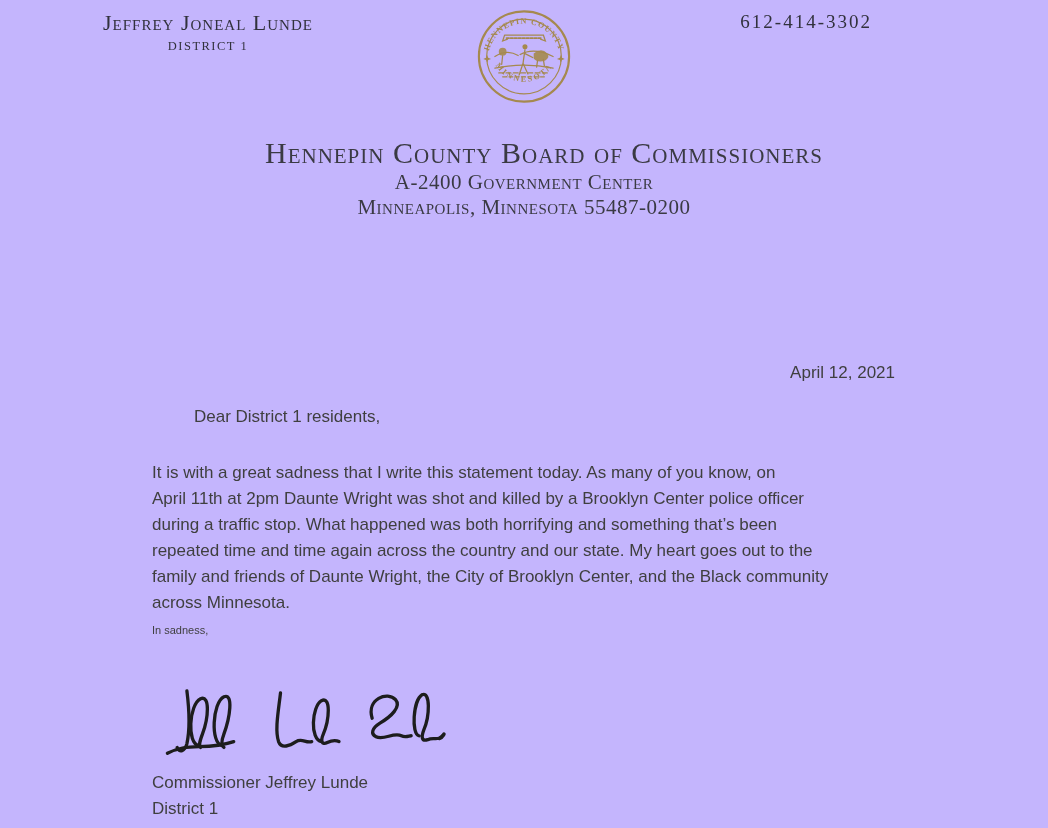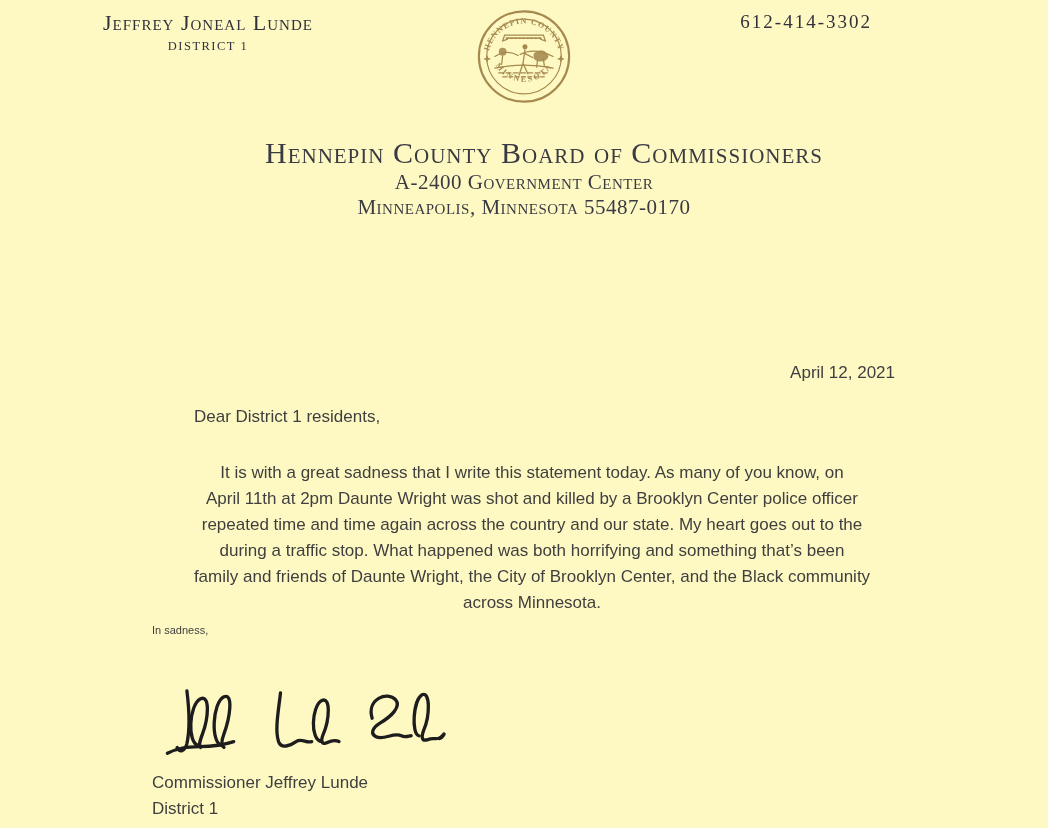--- a/index.html
+++ b/index.html
@@ -8,21 +8,21 @@
     --heading-ink: #3a3a43;
     --body-ink: #3f3f3f;
     --signature-ink: #1d1d1d;
   }
   * { margin: 0; padding: 0; box-sizing: border-box; }
   html, body { background: #ffffff; }
   .page {
     position: relative;
     width: 1048px;
     height: 828px;
-    background: #fef9c3;
+    background: #c4b5fd;
     font-family: "Liberation Sans", sans-serif;
     overflow: hidden;
   }
   
   .lh-name-block {
     position: absolute;
     left: 103px;
     top: 10px;
     text-align: center;
     color: var(--letterhead-ink);
@@ -97,21 +97,20 @@
     margin-left: 42px;
   }
   .para {
     position: absolute;
     left: 152px;
     top: 460px;
     width: 760px;
     font-size: 17px;
     line-height: 26px;
     color: var(--body-ink);
-    text-align: center;
   }
   .pline { display: block; white-space: nowrap; }
   .closing {
     position: absolute;
     left: 152px;
     top: 624px;
     font-size: 11px;
     color: var(--body-ink);
   }
   .signature {
@@ -200,32 +199,32 @@
         <path d="M28,71 L72,71" stroke-dasharray="4 2.5"></path>
       </g>
     </svg>
   </div>
 
   <div class="lh-phone">612-414-3302</div>
 
   <div class="org-block">
     <div class="org-name">Hennepin County Board of Commissioners</div>
     <div class="org-addr">A-2400 Government Center</div>
-    <div class="org-addr">Minneapolis, Minnesota 55487-0170</div>
+    <div class="org-addr">Minneapolis, Minnesota 55487-0200</div>
   </div>
 
   <div class="date">April 12, 2021</div>
 
   <div class="salutation">Dear District 1 residents,</div>
 
   <p class="para">
     <span class="pline">It is with a great sadness that I write this statement today. As many of you know, on</span>
     <span class="pline">April 11th at 2pm Daunte Wright was shot and killed by a Brooklyn Center police officer</span>
+    <span class="pline">during a traffic stop. What happened was both horrifying and something that’s been</span>
     <span class="pline">repeated time and time again across the country and our state. My heart goes out to the</span>
-    <span class="pline">during a traffic stop. What happened was both horrifying and something that’s been</span>
     <span class="pline">family and friends of Daunte Wright, the City of Brooklyn Center, and the Black community</span>
     <span class="pline">across Minnesota.</span>
   </p>
 
   <div class="closing">In sadness,</div>
 
   <svg class="signature" viewBox="0 0 300 80" aria-hidden="true">
 
     <path class="sig-stroke" d="M34,4 C36,20 38,40 34,58 C32,66 26,68 24,62"></path>
     <path class="sig-stroke" d="M46,60 C34,58 36,18 48,12 C58,8 56,32 50,48 C47,56 46,60 48,62"></path>

